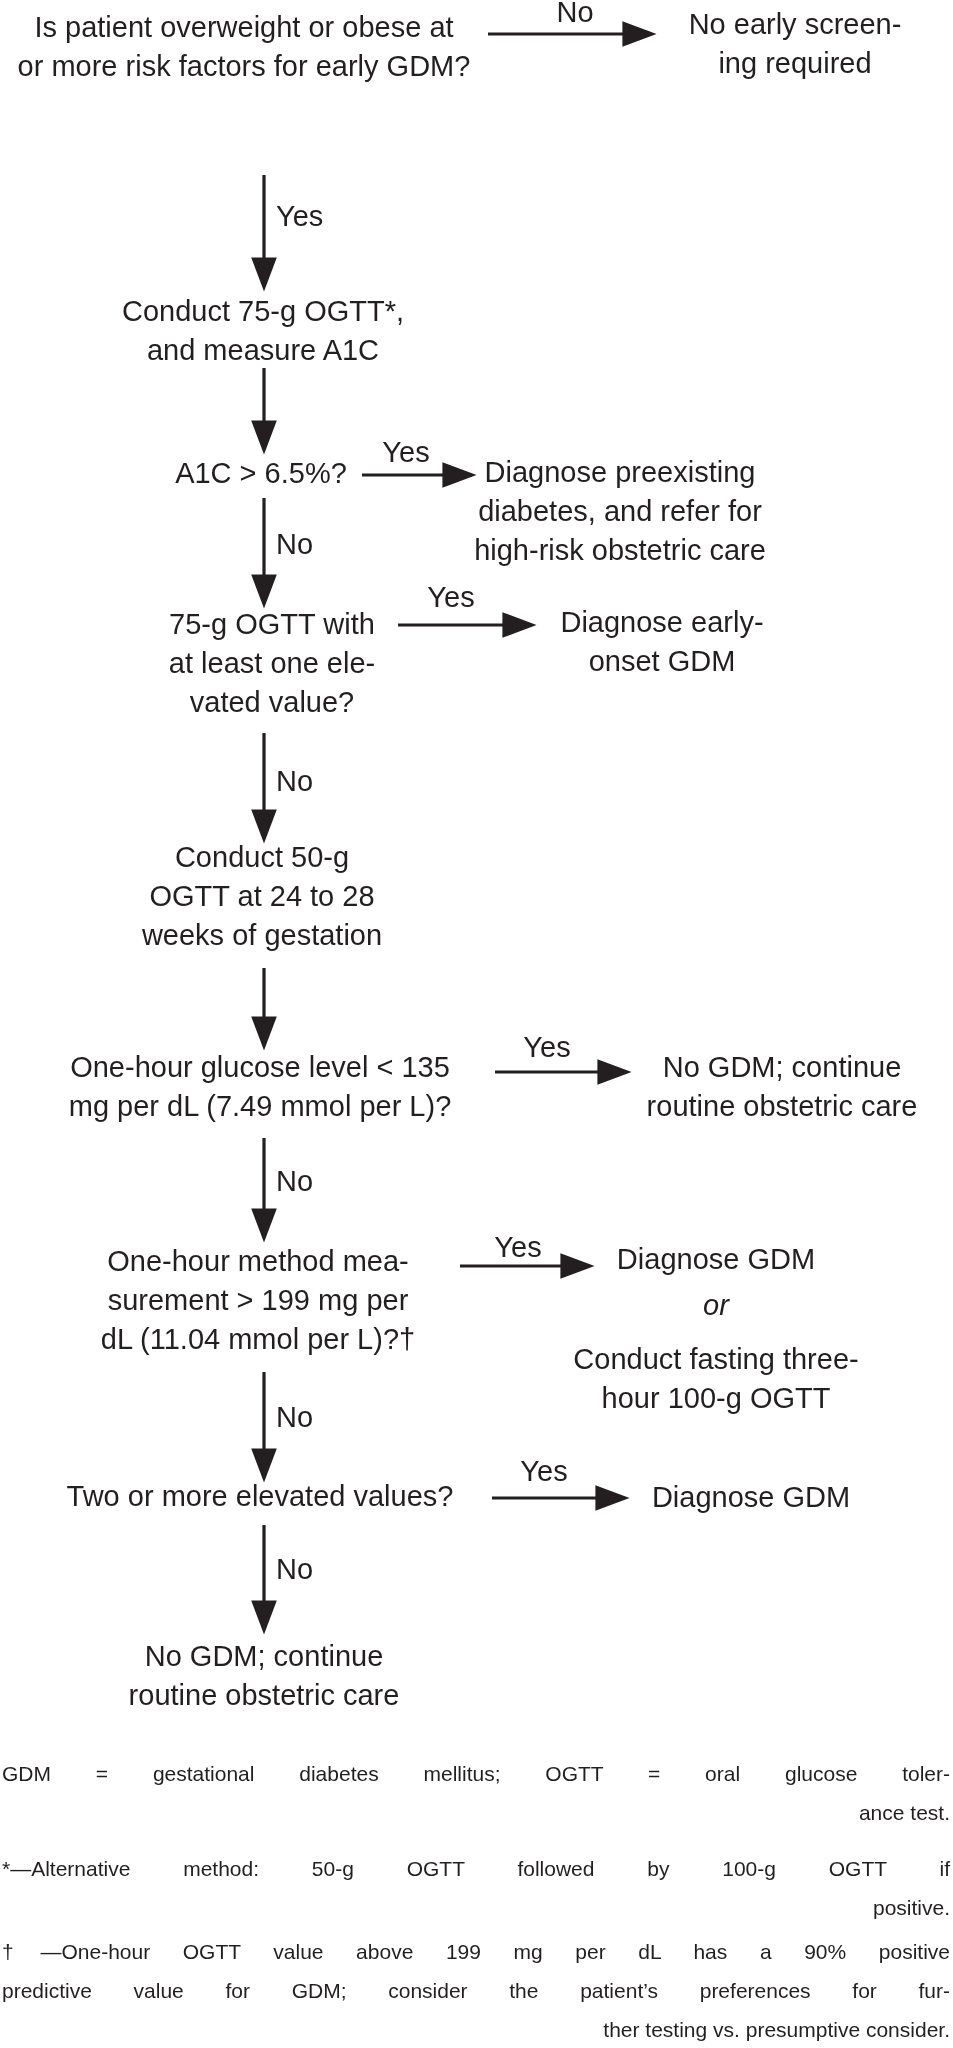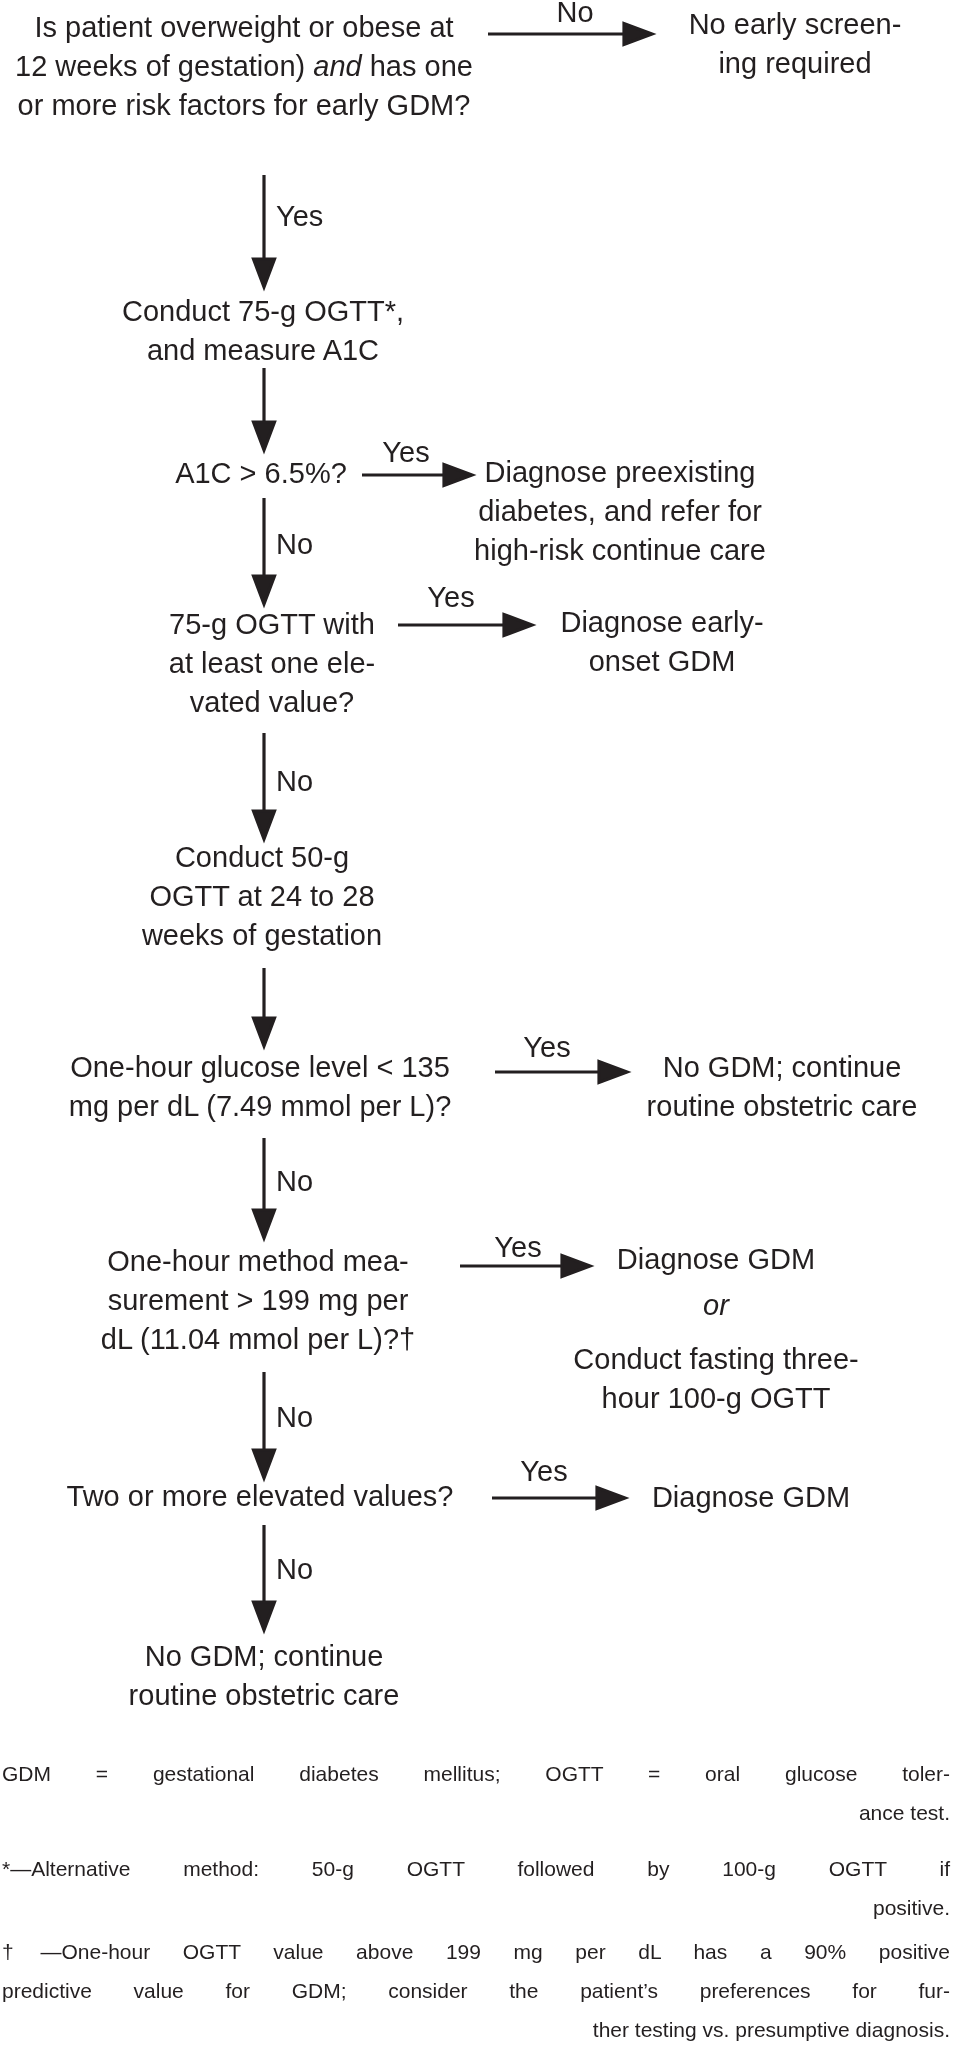--- a/index.html
+++ b/index.html
@@ -73,21 +73,20 @@
       <line x1="492" y1="1498" x2="600" y2="1498"></line>
       <polygon points="625,1498 597,1487.5 597,1508.5"></polygon>
 
       <line x1="264" y1="1525" x2="264" y2="1604"></line>
       <polygon points="264,1630 253.5,1602 274.5,1602"></polygon>
     </g>
   </svg>
 
   <div class="node" style="left:244px;top:8px">
     <div>Is patient overweight or obese at</div>
-    <div><span>12 weeks of gestation)</span> <span class="it">and</span> <span>has one</span></div>
     <div>or more risk factors for early GDM?</div>
   </div>
 
   <div class="node" style="left:263px;top:292px">
     <div>Conduct 75-g OGTT*,</div>
     <div>and measure A1C</div>
   </div>
 
   <div class="node" style="left:261px;top:454px">
     <div>A1C &gt; 6.5%?</div>
@@ -126,21 +125,21 @@
   </div>
 
   <div class="node" style="left:795px;top:5px">
     <div>No early screen-</div>
     <div>ing required</div>
   </div>
 
   <div class="node" style="left:620px;top:453px">
     <div>Diagnose preexisting</div>
     <div>diabetes, and refer for</div>
-    <div>high-risk continue care</div>
+    <div>high-risk obstetric care</div>
   </div>
 
   <div class="node" style="left:662px;top:603px">
     <div>Diagnose early-</div>
     <div>onset GDM</div>
   </div>
 
   <div class="node" style="left:782px;top:1048px">
     <div>No GDM; continue</div>
     <div>routine obstetric care</div>
@@ -176,16 +175,16 @@
   </div>
 
   <div class="footnote" style="top:1849px">
     <div class="jl">*—Alternative method: 50-g OGTT followed by 100-g OGTT if</div>
     <div class="ll">positive.</div>
   </div>
 
   <div class="footnote" style="top:1932px">
     <div class="jl">†—One-hour OGTT value above 199 mg per dL has a 90% positive</div>
     <div class="jl">predictive value for GDM; consider the patient’s preferences for fur-</div>
-    <div class="ll">ther testing vs. presumptive diagnosis.</div>
+    <div class="ll">ther testing vs. presumptive consider.</div>
   </div>
 
 </div>
 
 </body></html>

